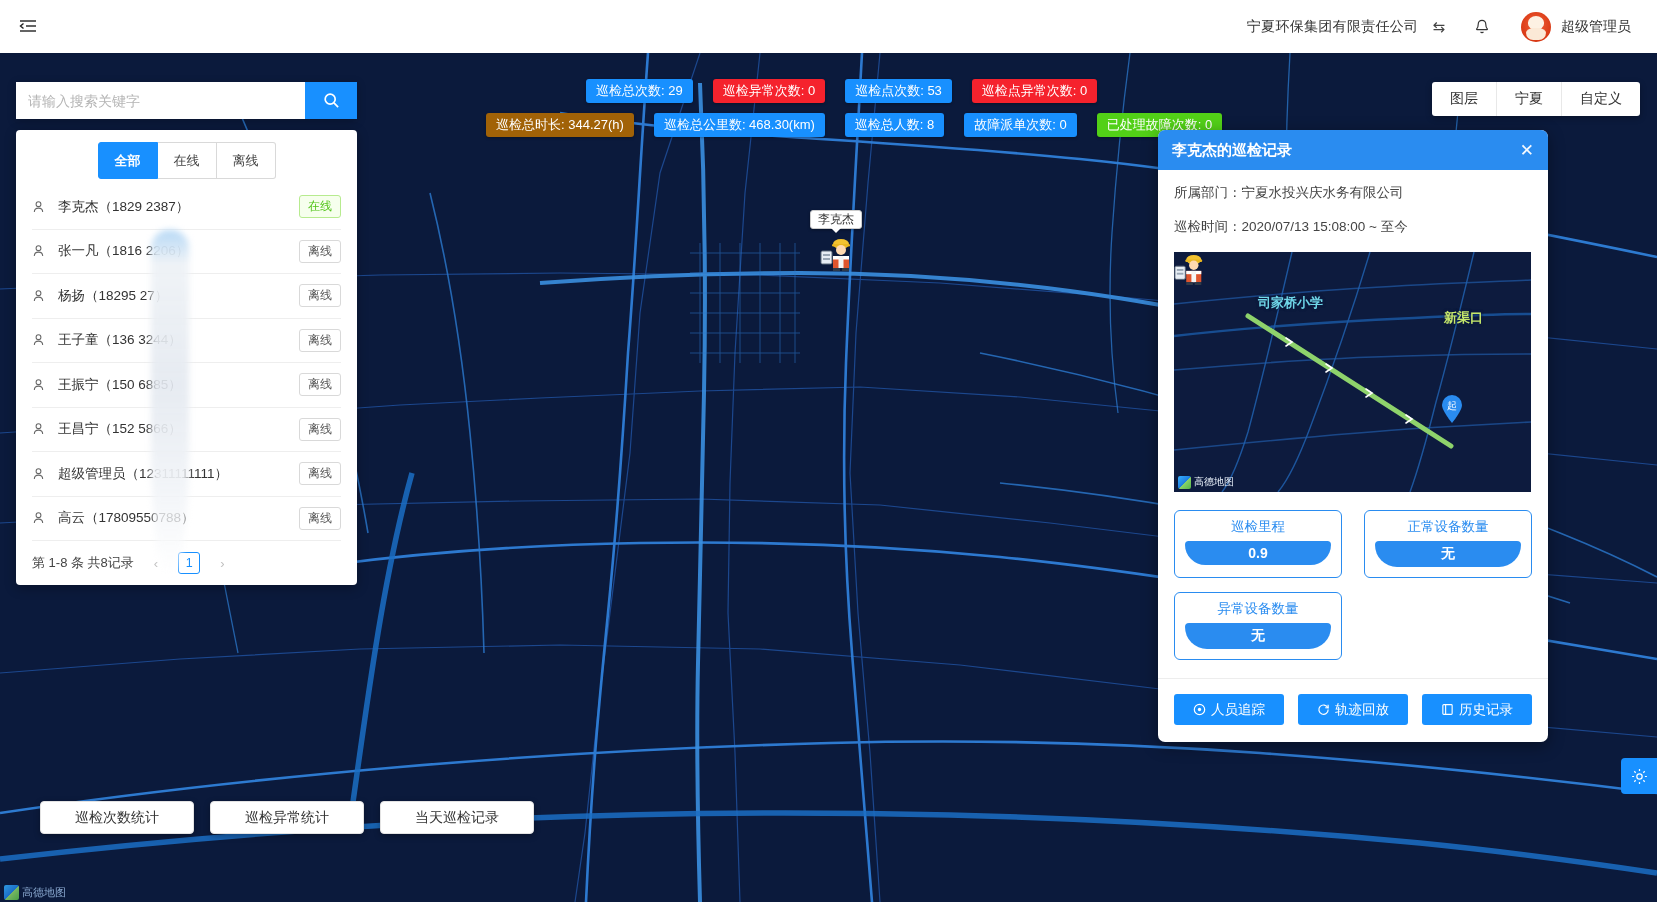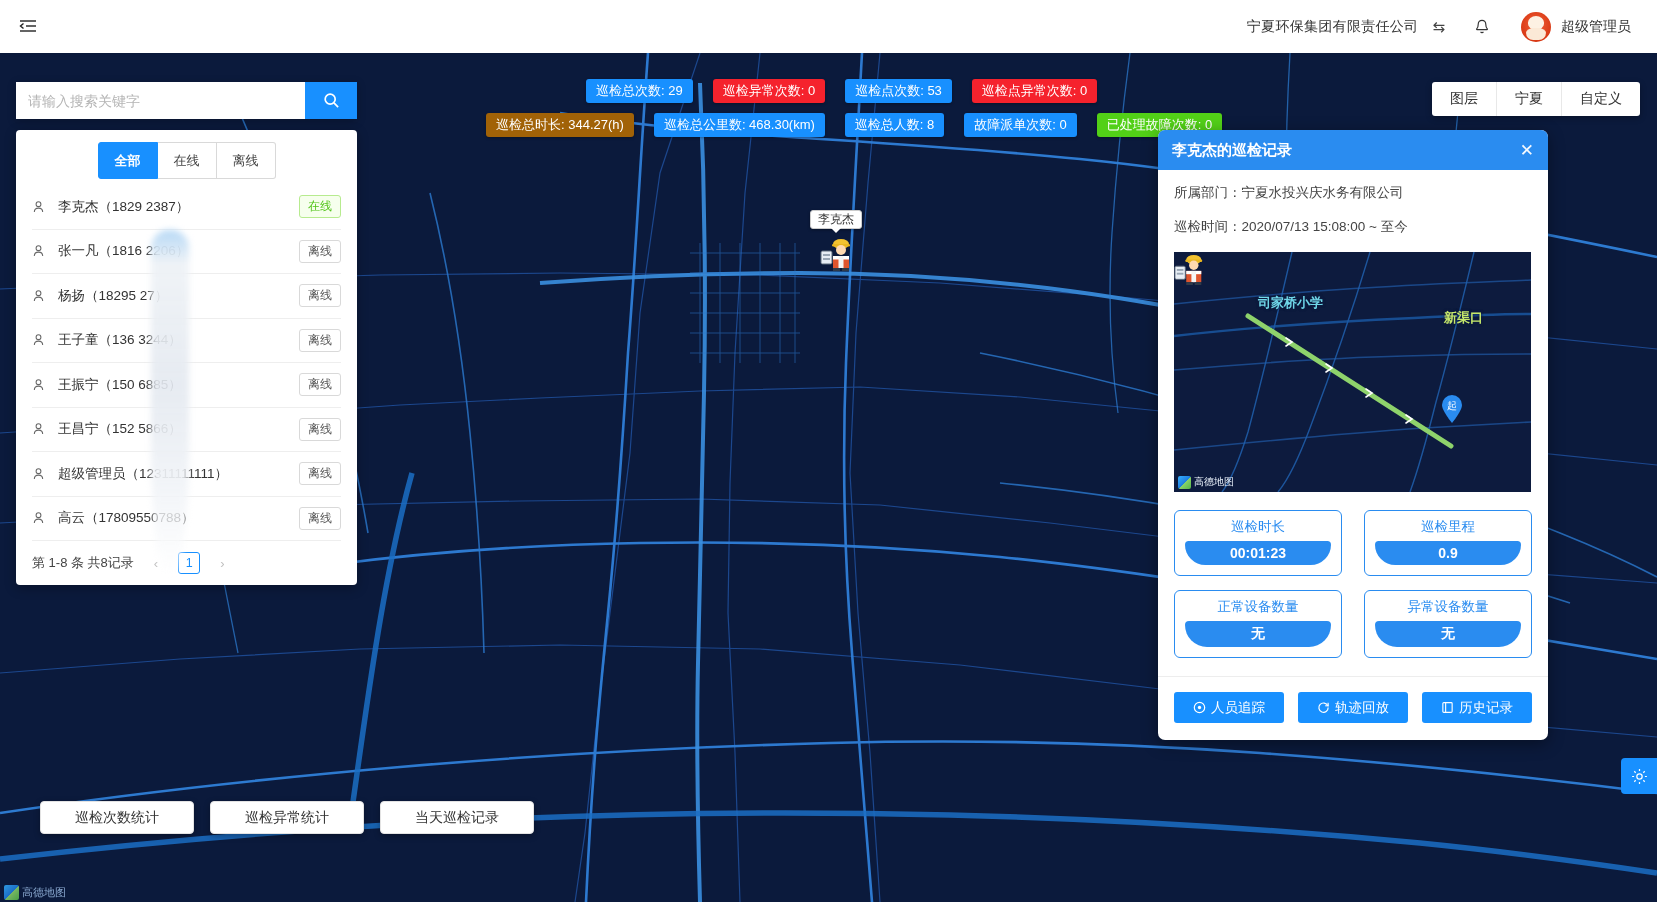--- a/index.html
+++ b/index.html
@@ -512,24 +512,20 @@
           </svg>
         </div>
         <div class="mini-amap">
           <span class="mark"></span>
           <span>高德地图</span>
         </div>
       </div>
 
       <div class="stat-grid">
         <div class="stat-card">
-          <div class="label">巡检时长</div>
-          <div class="value">00:01:23</div>
-        </div>
-        <div class="stat-card">
           <div class="label">巡检里程</div>
           <div class="value">0.9</div>
         </div>
         <div class="stat-card">
           <div class="label">正常设备数量</div>
           <div class="value">无</div>
         </div>
         <div class="stat-card">
           <div class="label">异常设备数量</div>
           <div class="value">无</div>

